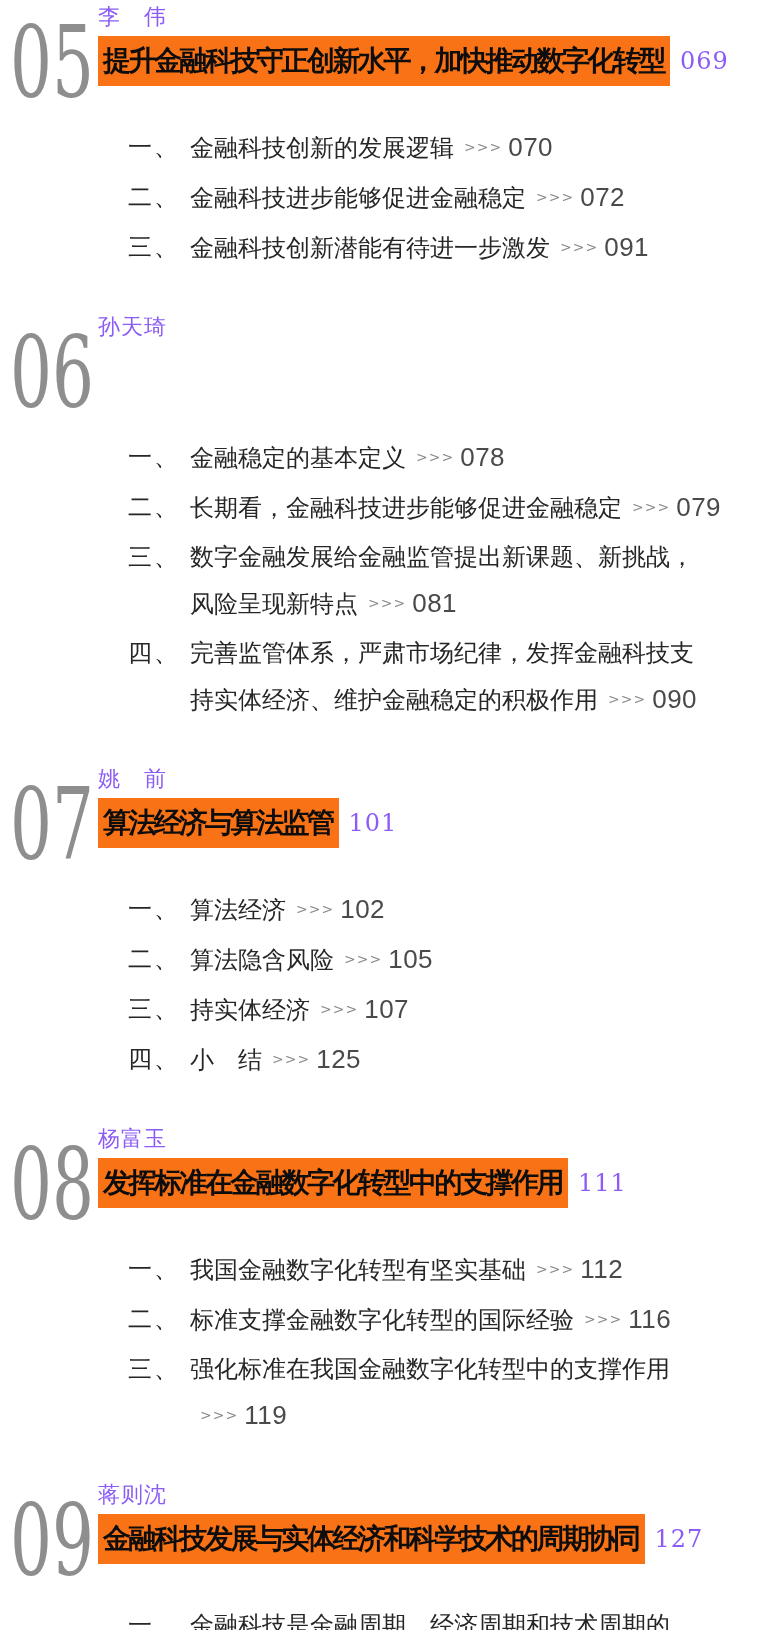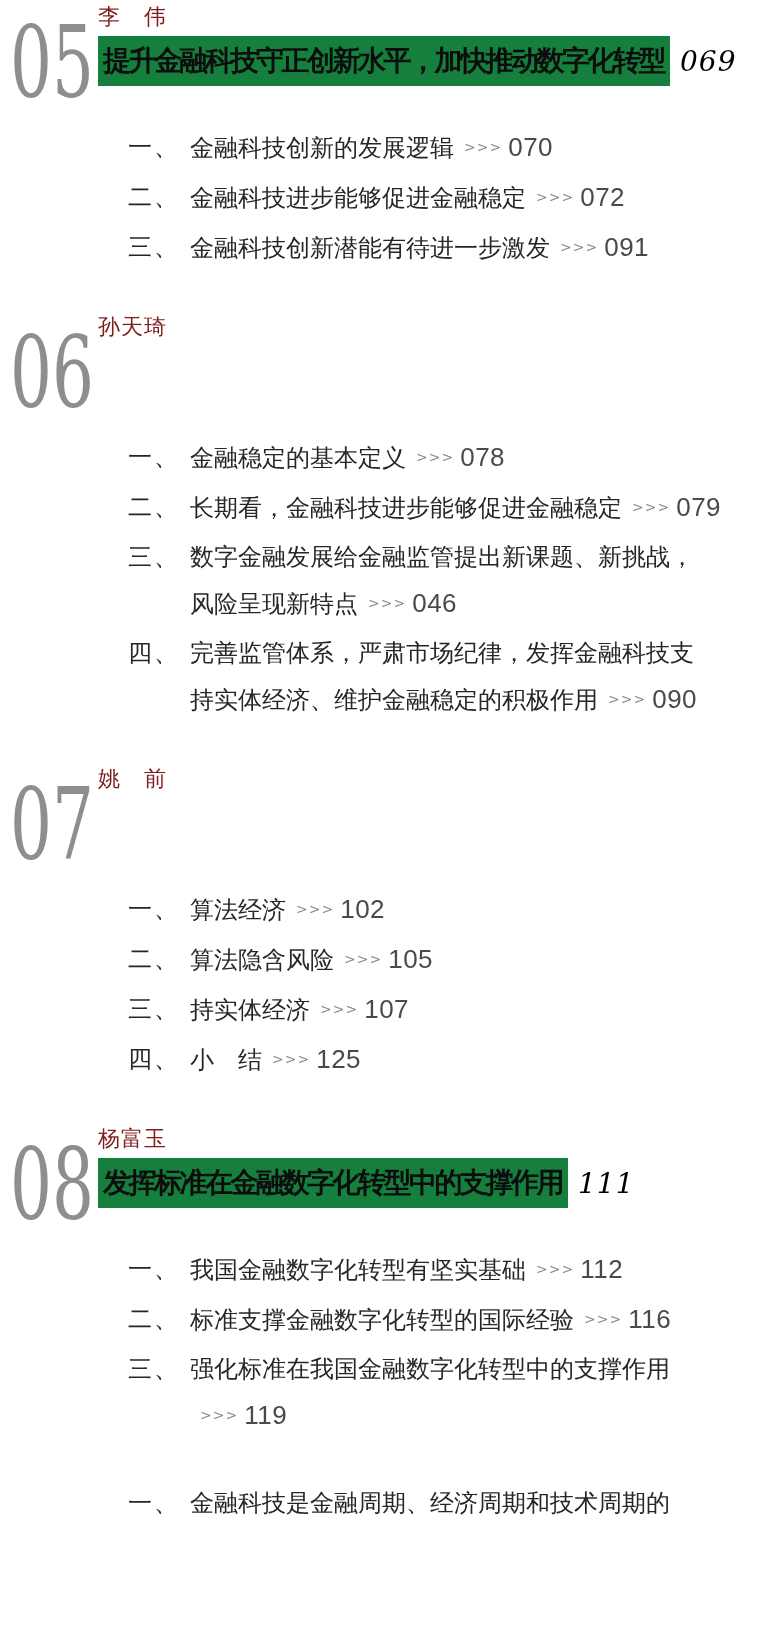--- a/index.html
+++ b/index.html
@@ -16,32 +16,32 @@
   .head { display:flex; align-items:flex-start; }
   .num {
     flex:none; width:88px; height:80px; overflow:visible;
     font-family:"DejaVu Serif", serif;
     font-size:100px; line-height:0.9; color:#8e8e8e;
     white-space:nowrap; margin-top:16px;
     transform:scaleX(0.66); transform-origin:0 0;
   }
   .main { flex:1; min-width:0; padding-top:2px; }
   .author {
-    font-size:22px; line-height:26px; color:#7f1d1d;
+    font-size:22px; line-height:26px; color:#8b5cf6;
     letter-spacing:1px; margin-bottom:6px; font-weight:500;
   }
   .title-row { display:flex; align-items:center; gap:10px; }
   .title {
-    background:#15803d; color:#0d0d0d;
+    background:#f97316; color:#0d0d0d;
     font-size:28px; font-weight:bold; letter-spacing:-2.5px;
     line-height:38px; padding:6px 6px 6px 5px; white-space:nowrap;
   }
   .cpage {
     flex:none; font-family:"DejaVu Serif", serif;
-    font-size:28px; color:#000000; letter-spacing:1px;font-style:italic;
+    font-size:24px; color:#8b5cf6; letter-spacing:1px;
   }
 
   .items { margin:26px 0 0 118px; width:624px; }
   .item {
     display:flex; align-items:flex-start;
     font-family:"Liberation Serif", serif;
     font-size:24px; line-height:46px; color:#262626;
   }
   .marker { flex:none; width:62px; letter-spacing:2px; }
   .itext { flex:1; min-width:0; }
@@ -101,34 +101,38 @@
       <div class="item">
         <span class="marker">一、</span>
         <span class="itext"><span>金融稳定的基本定义</span><span class="arrow">&gt;&gt;&gt;</span><span class="ipage">078</span></span>
       </div>
       <div class="item">
         <span class="marker">二、</span>
         <span class="itext"><span>长期看，金融科技进步能够促进金融稳定</span><span class="arrow">&gt;&gt;&gt;</span><span class="ipage">079</span></span>
       </div>
       <div class="item">
         <span class="marker">三、</span>
-        <span class="itext"><span class="lblock">数字金融发展给金融监管提出新课题、新挑战，</span><span>风险呈现新特点</span><span class="arrow">&gt;&gt;&gt;</span><span class="ipage">046</span></span>
+        <span class="itext"><span class="lblock">数字金融发展给金融监管提出新课题、新挑战，</span><span>风险呈现新特点</span><span class="arrow">&gt;&gt;&gt;</span><span class="ipage">081</span></span>
       </div>
       <div class="item">
         <span class="marker">四、</span>
         <span class="itext"><span class="lblock">完善监管体系，严肃市场纪律，发挥金融科技支</span><span>持实体经济、维护金融稳定的积极作用</span><span class="arrow">&gt;&gt;&gt;</span><span class="ipage">090</span></span>
       </div>
     </div>
   </section>
 
   <section class="section">
     <div class="head">
       <div class="num">07</div>
       <div class="main">
         <div class="author">姚　前</div>
+        <div class="title-row">
+          <span class="title">算法经济与算法监管</span>
+          <span class="cpage">101</span>
+        </div>
       </div>
     </div>
     <div class="items">
       <div class="item">
         <span class="marker">一、</span>
         <span class="itext"><span>算法经济</span><span class="arrow">&gt;&gt;&gt;</span><span class="ipage">102</span></span>
       </div>
       <div class="item">
         <span class="marker">二、</span>
         <span class="itext"><span>算法隐含风险</span><span class="arrow">&gt;&gt;&gt;</span><span class="ipage">105</span></span>
@@ -165,20 +169,30 @@
         <span class="itext"><span>标准支撑金融数字化转型的国际经验</span><span class="arrow">&gt;&gt;&gt;</span><span class="ipage">116</span></span>
       </div>
       <div class="item">
         <span class="marker">三、</span>
         <span class="itext"><span>强化标准在我国金融数字化转型中的支撑作用</span><span class="arrow">&gt;&gt;&gt;</span><span class="ipage">119</span></span>
       </div>
     </div>
   </section>
 
   <section class="section">
+    <div class="head">
+      <div class="num">09</div>
+      <div class="main">
+        <div class="author">蒋则沈</div>
+        <div class="title-row">
+          <span class="title">金融科技发展与实体经济和科学技术的周期协同</span>
+          <span class="cpage">127</span>
+        </div>
+      </div>
+    </div>
     <div class="items">
       <div class="item">
         <span class="marker">一、</span>
         <span class="itext">
             <span class="lblock">金融科技是金融周期、经济周期和技术周期的</span>
           </span>
       </div>
 
     </div>
   </section>

